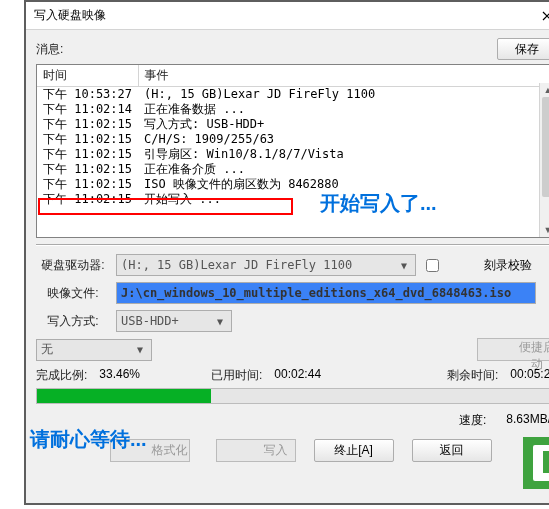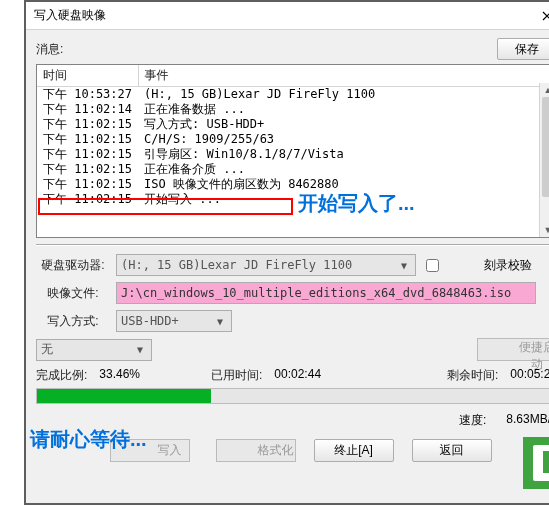--- a/index.html
+++ b/index.html
@@ -164,28 +164,28 @@
   display: flex;
   align-items: center;
   font-size: 12px;
   margin-left: 10px;
   gap: 42px;
 }
 .checkbox-wrap input { margin-right: 3px; }
 .textfield {
   flex: 1;
   height: 22px;
-  background: #f9a8d4;
+  background: #3b82f6;
   border: 1px solid #adadad;
   font-family: "SimSun",monospace;
   font-size: 12px;
   padding: 0 4px;
   max-width: 420px;
   color: #333;
-  display:flex; align-items:center;
+  display:flex; align-items:center;font-weight:bold;
 }
 .btn-gray {
   width: 80px;
   height: 23px;
   font-size: 12px;
   color: #777;
   background: #e8e8e8;
   border: 1px solid #bbb;
   margin-left: 8px;
 }
@@ -229,21 +229,21 @@
   gap: 20px;
 }
 .button-row {
   display: flex;
   gap: 18px;
   justify-content: center;
   margin-top: 10px;
 }
 .annot1 {
   position: absolute;
-  left: 272px;
+  left: 294px;
   top: 188px;
   color: #0070dd;
   font-size: 20px;
   font-weight: bold;
 }
 .annot2 {
   position: absolute;
   left: 4px;
   top: 424px;
   color: #0070dd;
@@ -396,22 +396,22 @@
     <div class="progress">
       <div class="progress-fill" style="width: 33.46%;"></div>
     </div>
 
     <div class="speed-row">
       <span>速度:</span>
       <span>8.63MB/s</span>
     </div>
 
     <div class="button-row">
+      <button class="btn-gray disabled">格式化</button>
       <button class="btn-gray disabled">写入</button>
-      <button class="btn-gray disabled">格式化</button>
       <button class="btn-norm">终止[A]</button>
       <button class="btn-norm">返回</button>
     </div>
 
   </div>
 
   <div class="annot1">开始写入了...</div>
   <div class="annot2">请耐心等待...</div>
 
   <div class="watermark-green">

